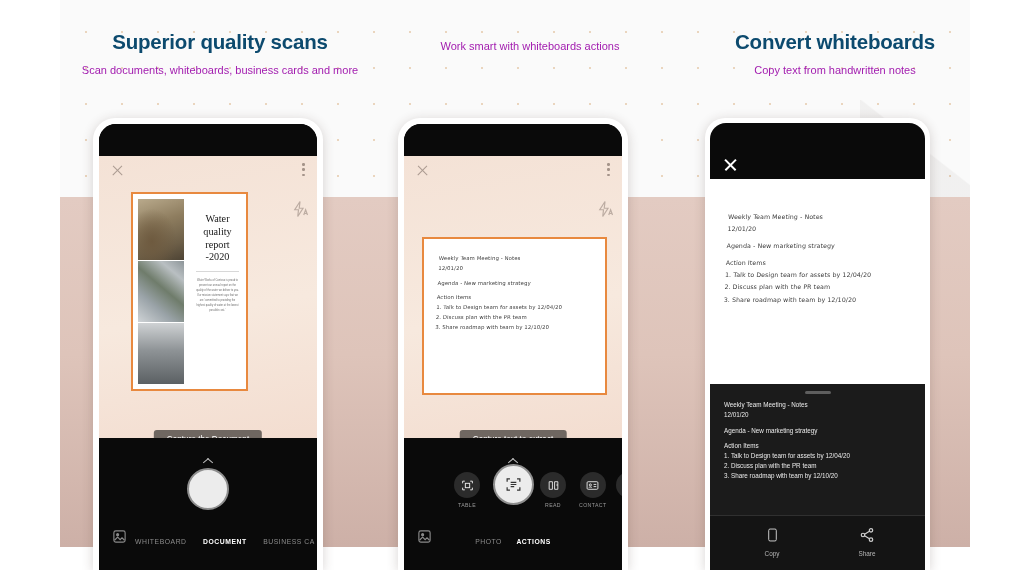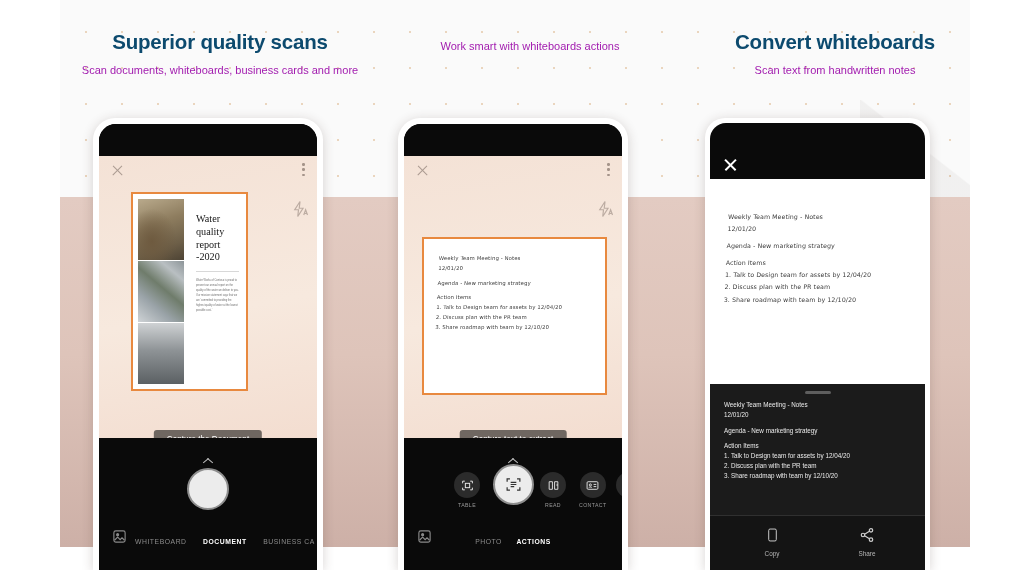--- a/index.html
+++ b/index.html
@@ -62,21 +62,21 @@
   .topicon-x:before{transform:rotate(45deg);}
   .topicon-x:after{transform:rotate(-45deg);}
   .topicon-dots{position:absolute;right:12px;top:39px;width:3px;height:15px;}
   .topicon-dots i{display:block;width:2.6px;height:2.6px;border-radius:50%;background:#6f5f57;opacity:.6;margin-bottom:2.7px;}
   .flash-icon{position:absolute;right:8px;top:76px;width:18px;height:18px;opacity:.42;color:#6f5f57;}
 
   .doc-frame{
     position:absolute;left:32px;top:68px;width:117px;height:199px;
     border:2px solid #e8893f;background:#ffffff;box-sizing:border-box;padding:5px;
   }
-  .doc-inner{display:flex;gap:6px;height:100%;}
+  .doc-inner{display:flex;gap:6px;height:100%;text-align:center;}
   .doc-photos{width:46px;display:flex;flex-direction:column;gap:1.5px;}
   .ph{flex:1;}
   .ph1{background:
       radial-gradient(ellipse at 30% 70%, #6e5a3f 0%, rgba(110,90,63,0) 55%),
       linear-gradient(160deg,#b9aa8c 0%,#8e7d5f 40%,#6d5f48 75%,#4e4435 100%);}
   .ph2{background:
       linear-gradient(40deg,#cfd3d6 0%,#9aa3a8 30%,#6f7c6b 55%,#b9bfc2 80%,#8d9599 100%);}
   .ph3{background:linear-gradient(180deg,#cfd2d4 0%,#8e9396 45%,#5b6063 100%);}
   .doc-text{flex:1;padding:14px 2px 0 6px;}
   .doc-title{font-family:"Liberation Serif",serif;font-size:10.2px;line-height:1.25;color:#161616;font-weight:normal;}
@@ -163,21 +163,21 @@
   <div class="headers">
     <div class="hcol" id="hcol-1">
       <h2>Superior quality scans</h2>
       <p>Scan documents, whiteboards, business cards and more</p>
     </div>
     <div class="hcol" id="hcol-2">
       <p>Work smart with whiteboards actions</p>
     </div>
     <div class="hcol" id="hcol-3">
       <h2>Convert whiteboards</h2>
-      <p>Scan text from handwritten notes</p>
+      <p>Copy text from handwritten notes</p>
     </div>
   </div>
 
   <div class="phone shell-a" id="phone-1">
     <div class="screen">
 
       <div class="notch-black"></div>
       <div class="cam-preview"></div>
 
       <div class="topicon-x"></div>

